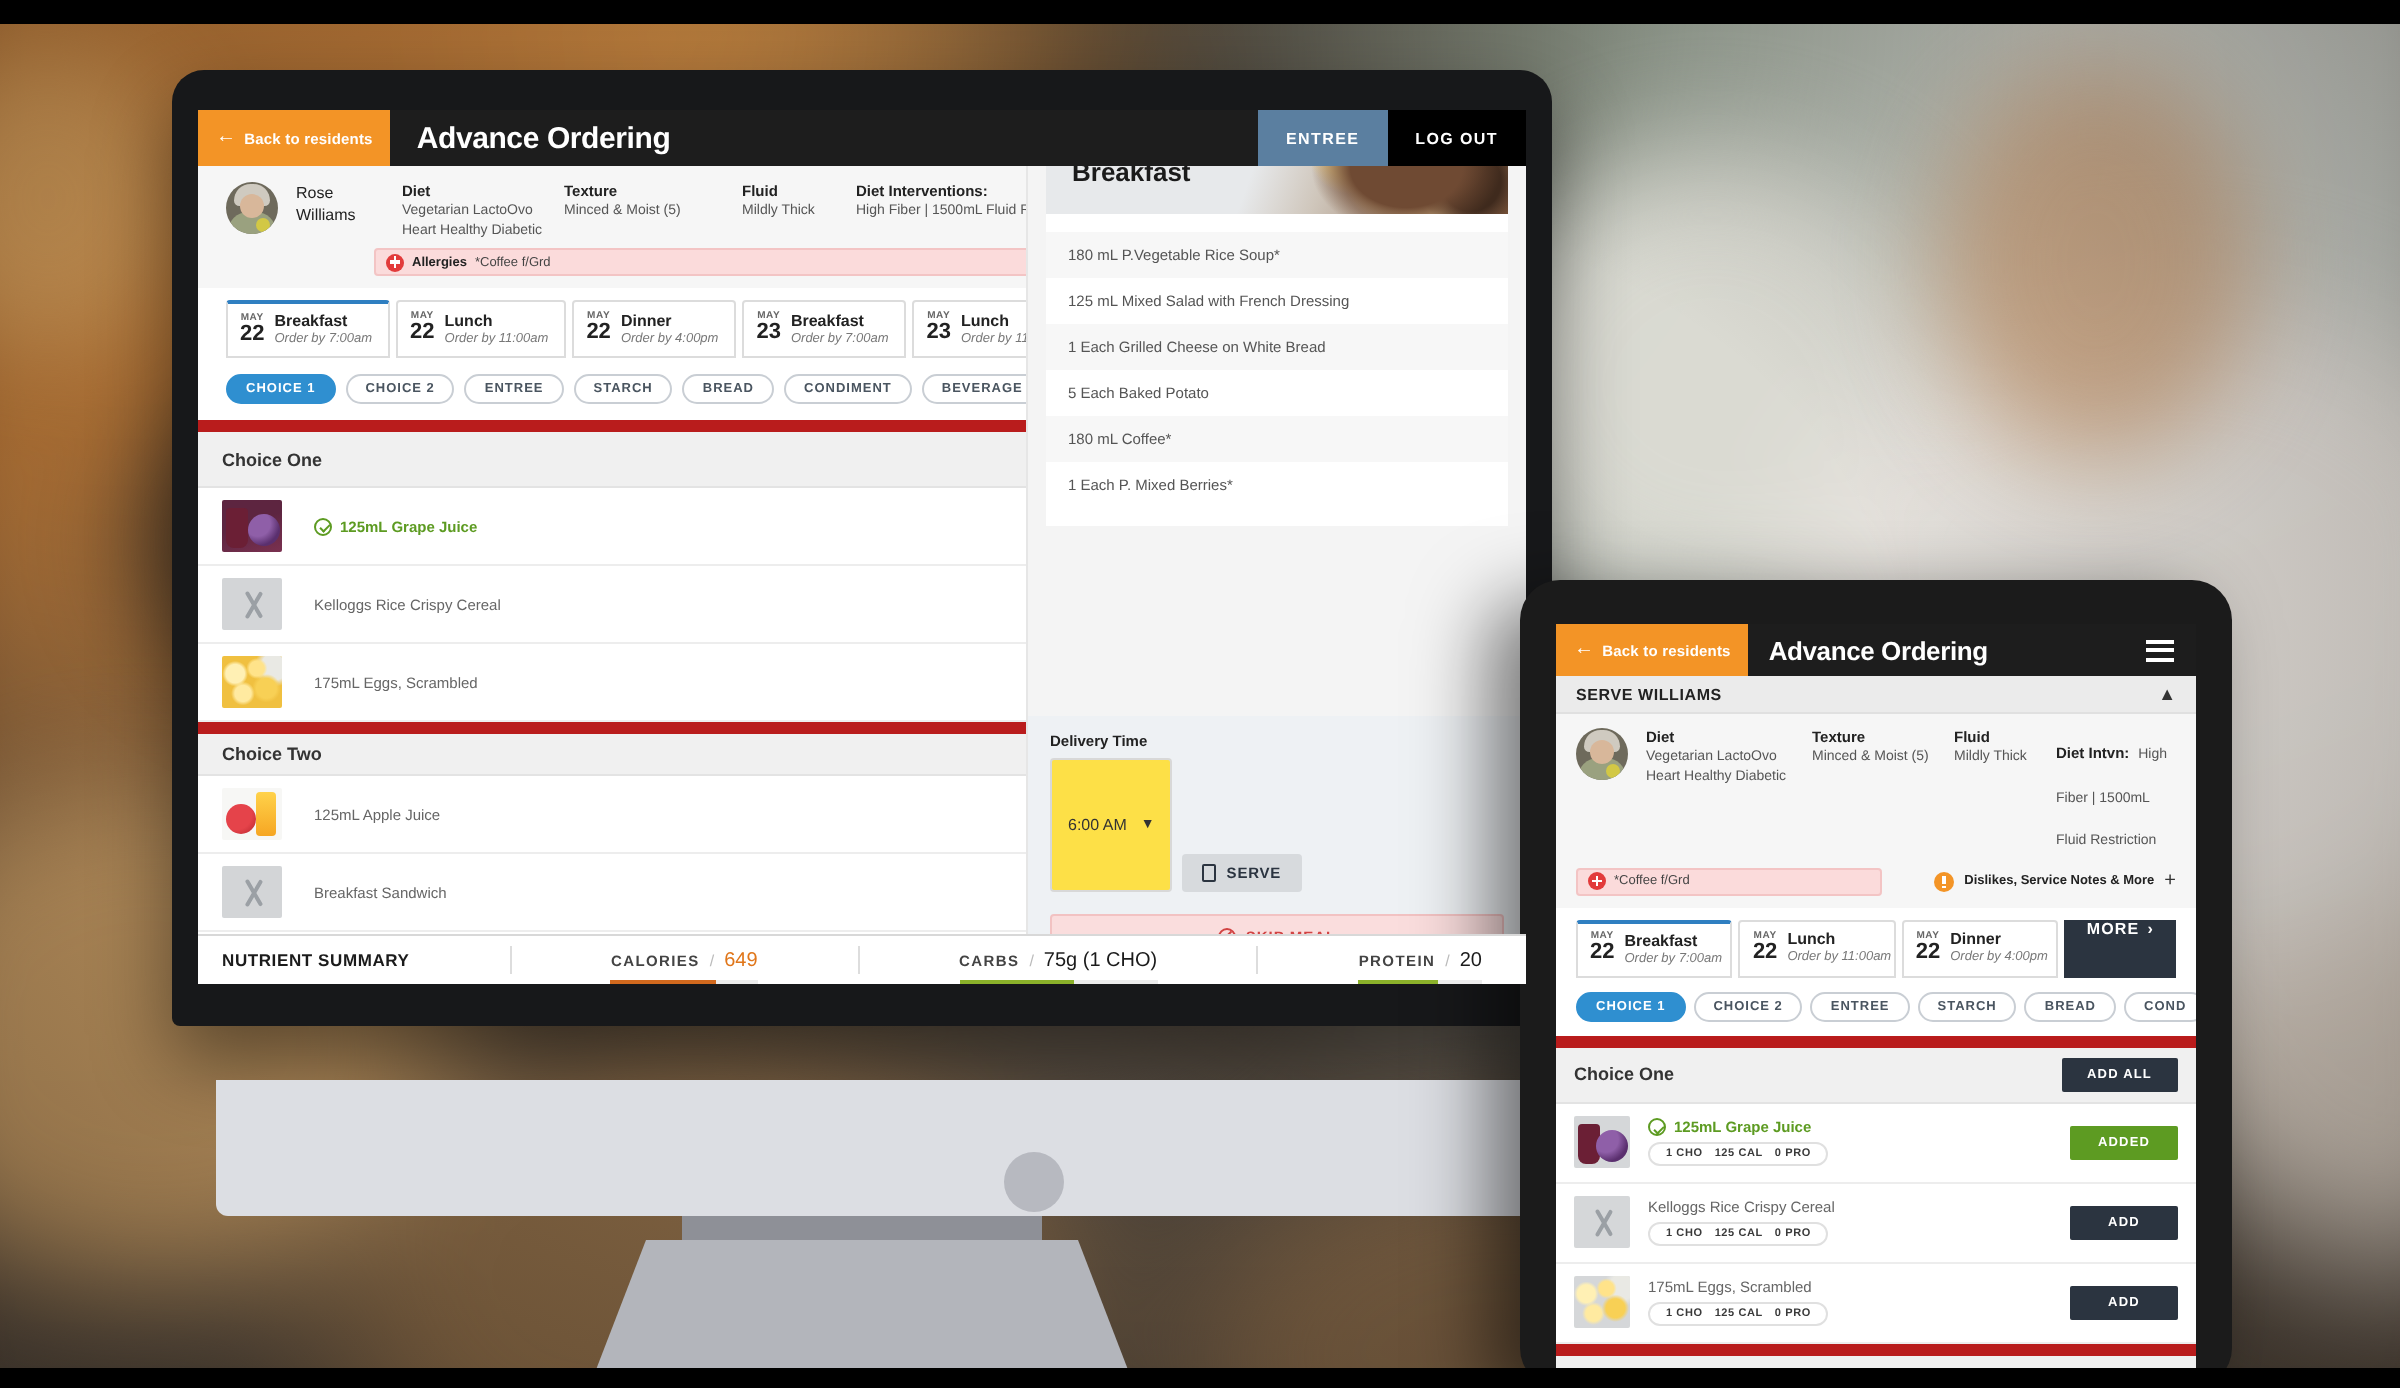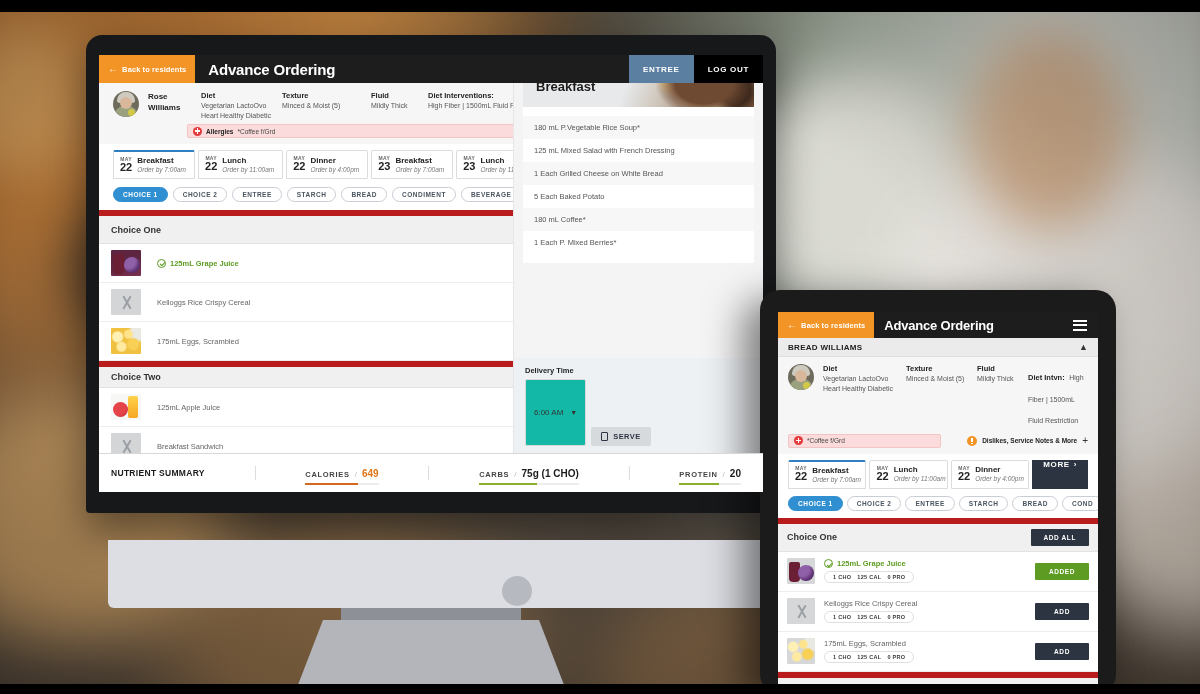--- a/index.html
+++ b/index.html
@@ -96,21 +96,21 @@
   .avatar { width:26px; height:26px; border-radius:50%; flex:none; overflow:hidden;
     background:#6e6a5c; position:relative; }
   .av-hair { position:absolute; left:4px; top:1px; width:18px; height:11px;
     border-radius:9px 9px 3px 3px; background:#cfcac0; }
   .av-face { position:absolute; left:7px; top:6px; width:12px; height:12px;
     border-radius:50%; background:#d8b79a; }
   .av-body { position:absolute; left:1px; bottom:0; width:24px; height:11px;
     border-radius:10px 10px 0 0; background:#9aa17f; }
   .av-acc { position:absolute; left:15px; bottom:1px; width:7px; height:7px;
     border-radius:50%; background:#d2c845; }
-  .res-name { font-size:8px; font-weight:700; color:#222; line-height:1.35; width:44px; flex:none;
+  .res-name { font-size:8px; font-weight:400; color:#222; line-height:1.35; width:44px; flex:none;
     padding-top:1px; }
   .res-field { line-height:1.35; }
   .res-label { font-size:7.5px; font-weight:700; color:#222; }
   .res-val { font-size:7px; color:#555; }
   .f-diet { width:72px; } .f-tex { width:80px; } .f-fluid { width:48px; }
   .f-di { flex:1; }
 
   .badges { display:flex; align-items:center; gap:8px; padding:4px 14px 0 88px; }
   .allergy {
     flex:1; background:#fbdbdb; border:1px solid #f3c4c4; border-radius:2px;
@@ -206,29 +206,29 @@
     margin-right:18px; }
   .nutri span { font-size:6px; font-weight:700; color:#3a3a3a; letter-spacing:.3px; white-space:nowrap; }
   .item-action { width:57px; flex:none; }
 
   .vscroll { position:absolute; right:3px; top:4px; width:3px; height:210px;
     background:#e6e6e6; border-radius:2px; }
   .vscroll-thumb { position:absolute; left:0; top:0; width:3px; height:62px;
     background:#b4b4b4; border-radius:2px; }
 
   
-  .nutrient-summary { position:absolute; left:0; right:0; bottom:0; height:39px;
+  .nutrient-summary { position:absolute; left:0; right:0; bottom:0; height:25px;
     background:#fff; border-top:1px solid #d8d8d8; display:flex; align-items:center;
     padding:0 12px; z-index:4; }
   .ns-title { font-size:8.5px; font-weight:700; color:#1b1b1b; letter-spacing:.3px; }
   .ns-sep { width:1px; height:14px; background:#ddd; margin:0 auto; }
   .ns-item { position:relative; display:flex; align-items:baseline; gap:5px; }
   .ns-label { font-size:7.5px; font-weight:700; color:#444; letter-spacing:.7px; }
   .ns-slash { font-size:8px; color:#bbb; }
-  .ns-val { font-size:10px; font-weight:700; }
+  .ns-val { font-size:10px; font-weight:400; }
   .ns-val.cal { color:#e0761a; }
   .ns-val.dark { color:#1b1b1b; }
   .ns-bar { position:absolute; left:0; bottom:-6px; height:2px; width:100%; background:#ececec; }
   .ns-bar i { display:block; height:2px; }
 
   
   .tray { position:absolute; right:0; top:0; width:250px; height:100%;
     background:#f4f4f4; border-left:1px solid #e6e6e6; }
   .tray-inner { position:absolute; left:9px; right:9px; top:9px; bottom:0; }
   .tray-hero { height:43px; position:relative; overflow:hidden; }
@@ -242,21 +242,21 @@
       radial-gradient(circle at 82% 72%, #e7cf9e 0 7%, transparent 12%),
       linear-gradient(110deg,#e7e9eb 0 45%, #cfc6bb 60%, #7a5338 100%); }
   .tray-hero-title { position:absolute; left:13px; top:50%; transform:translateY(-50%);
     font-size:13px; font-weight:700; color:#1b1b1b; }
   .tray-list { background:#fff; padding:9px 0; }
   .tray-item { font-size:7.5px; color:#555; padding:7px 11px; }
   .tray-item.alt { background:#f7f7f7; }
   .tray-foot { position:absolute; left:0; right:0; bottom:0; background:#eef1f4; padding:8px 11px 12px; }
   .tray-dt-label { font-size:7.5px; font-weight:700; color:#222; margin-bottom:4px; }
   .tray-dt-row { display:flex; gap:5px; align-items:stretch; }
-  .tray-select { background:#14b8a6; border:1px solid #d8d8d8; border-radius:2px;
+  .tray-select { background:#fde047; border:1px solid #d8d8d8; border-radius:2px;
     padding:5px 8px; font-size:8px; color:#333; display:flex; align-items:center; gap:7px; }
   .caret { font-size:7px; }
   .tray-serve { background:#d7dadd; border-radius:2px; padding:5px 10px; display:flex;
     align-items:flex-start; gap:5px; font-size:7.5px; font-weight:700; color:#2b3440;
     letter-spacing:.4px; white-space:nowrap;margin-top:48px; }
   .doc-icon { width:7px; height:9px; border:1px solid #2b3440; border-radius:1px; flex:none; }
   .skip-meal { margin-top:11px; background:#fadddd; border:1px solid #f2c2c2; border-radius:2px;
     padding:6px 0; display:flex; align-items:center; justify-content:center; gap:5px;
     font-size:7.5px; font-weight:700; color:#d14343; letter-spacing:.5px; }
   .no-icon { width:9px; height:9px; border-radius:50%; border:1.4px solid #d14343;
@@ -640,21 +640,21 @@
       <div class="m-title">Advance Ordering</div>
       <div class="appbar-spacer"></div>
       <div class="hamburger">
         <span></span>
           <span></span>
           <span></span>
       </div>
     </div>
 
     <div class="m-resbar">
-      <div class="m-resname">BREAD WILLIAMS</div>
+      <div class="m-resname">SERVE WILLIAMS</div>
       <div class="chev-up">▲</div>
     </div>
 
     <div class="m-res">
       <div class="res-row" style="padding:0 10px">
         <div class="avatar">
           <div class="av-body"></div>
           <div class="av-hair"></div>
           <div class="av-face"></div>
           <div class="av-acc"></div>

